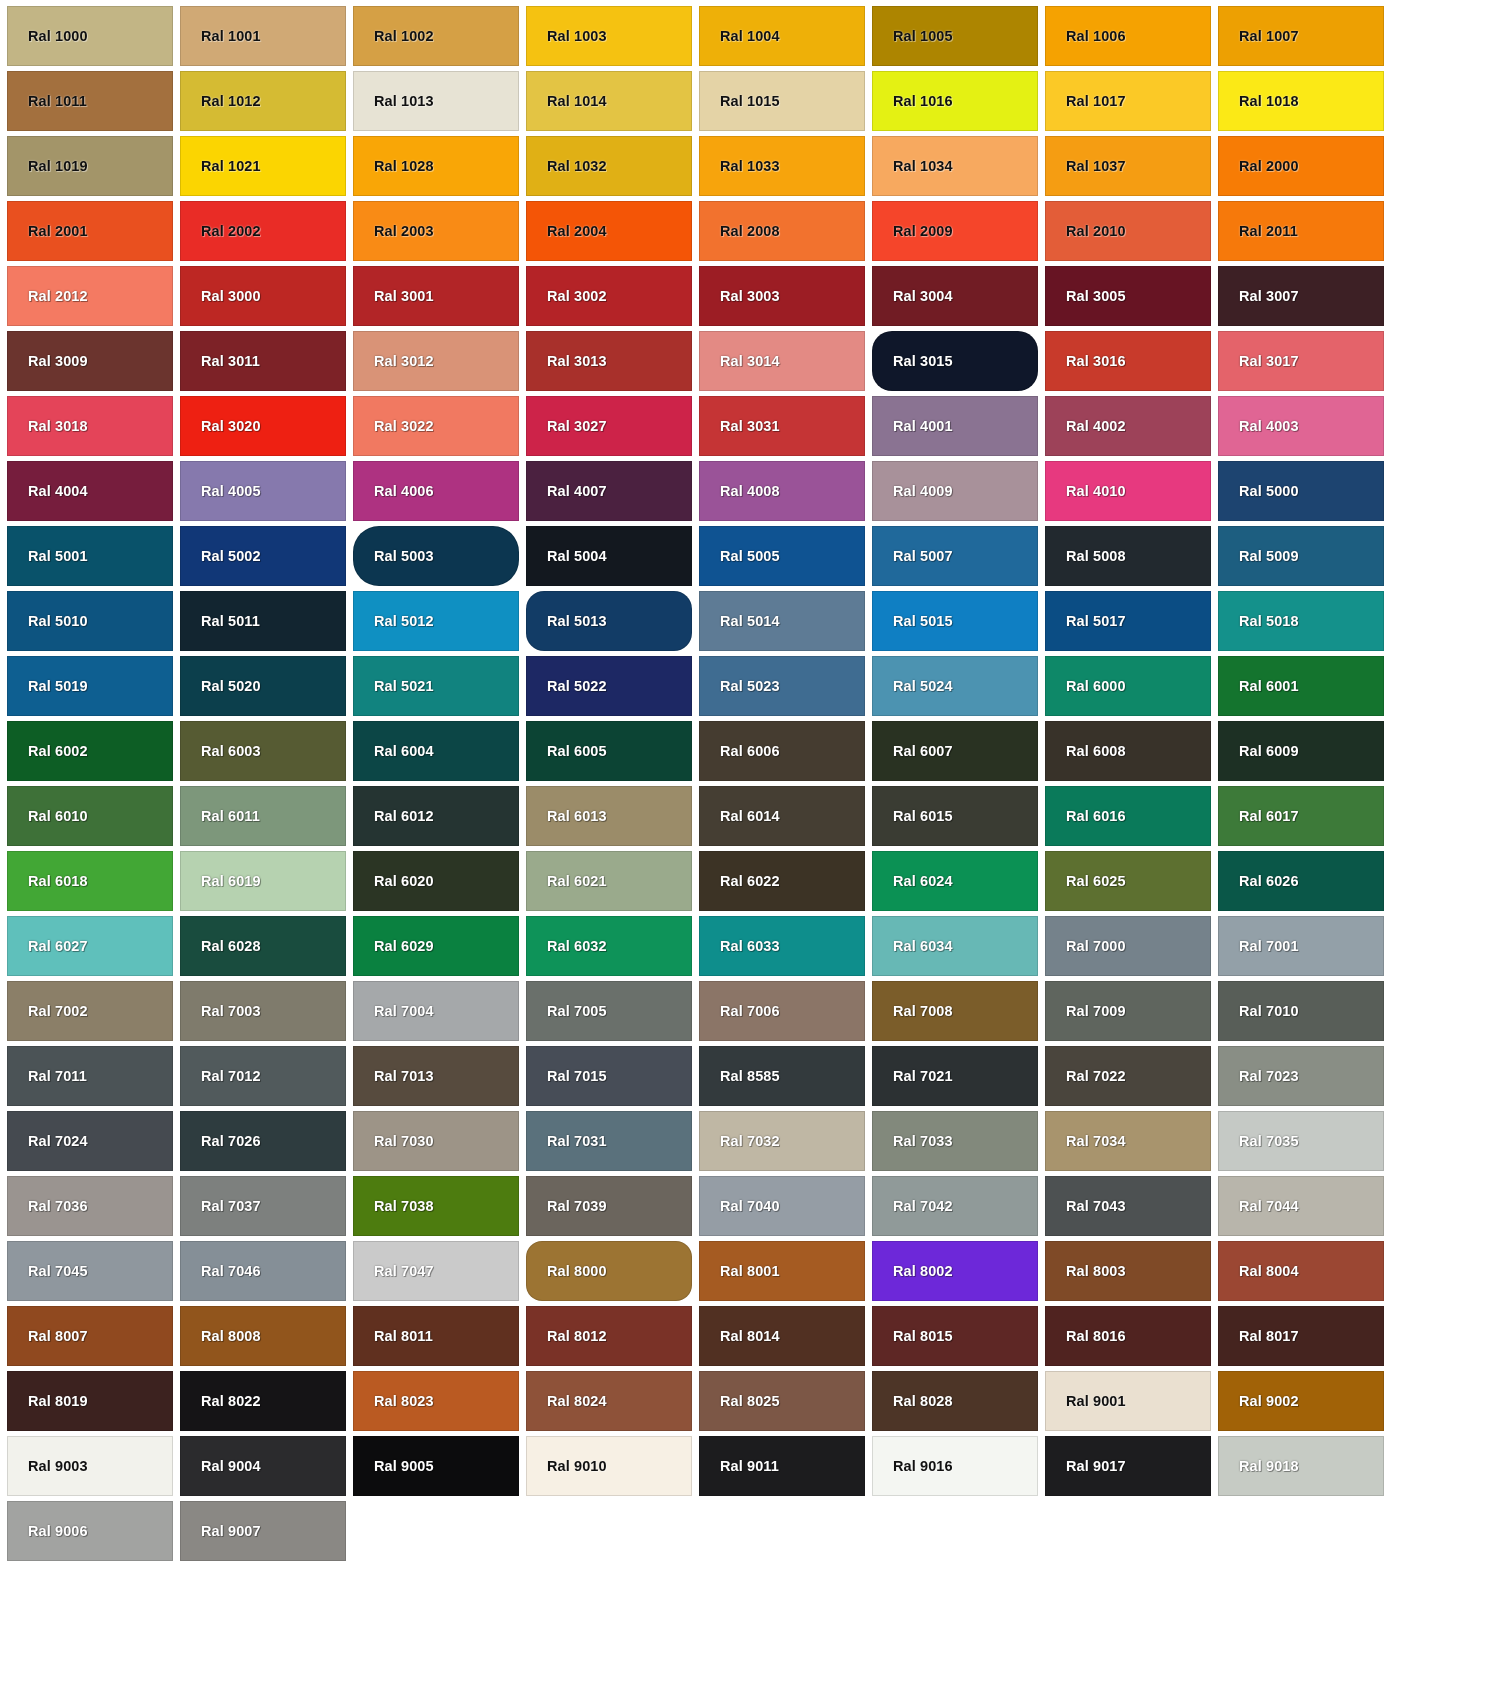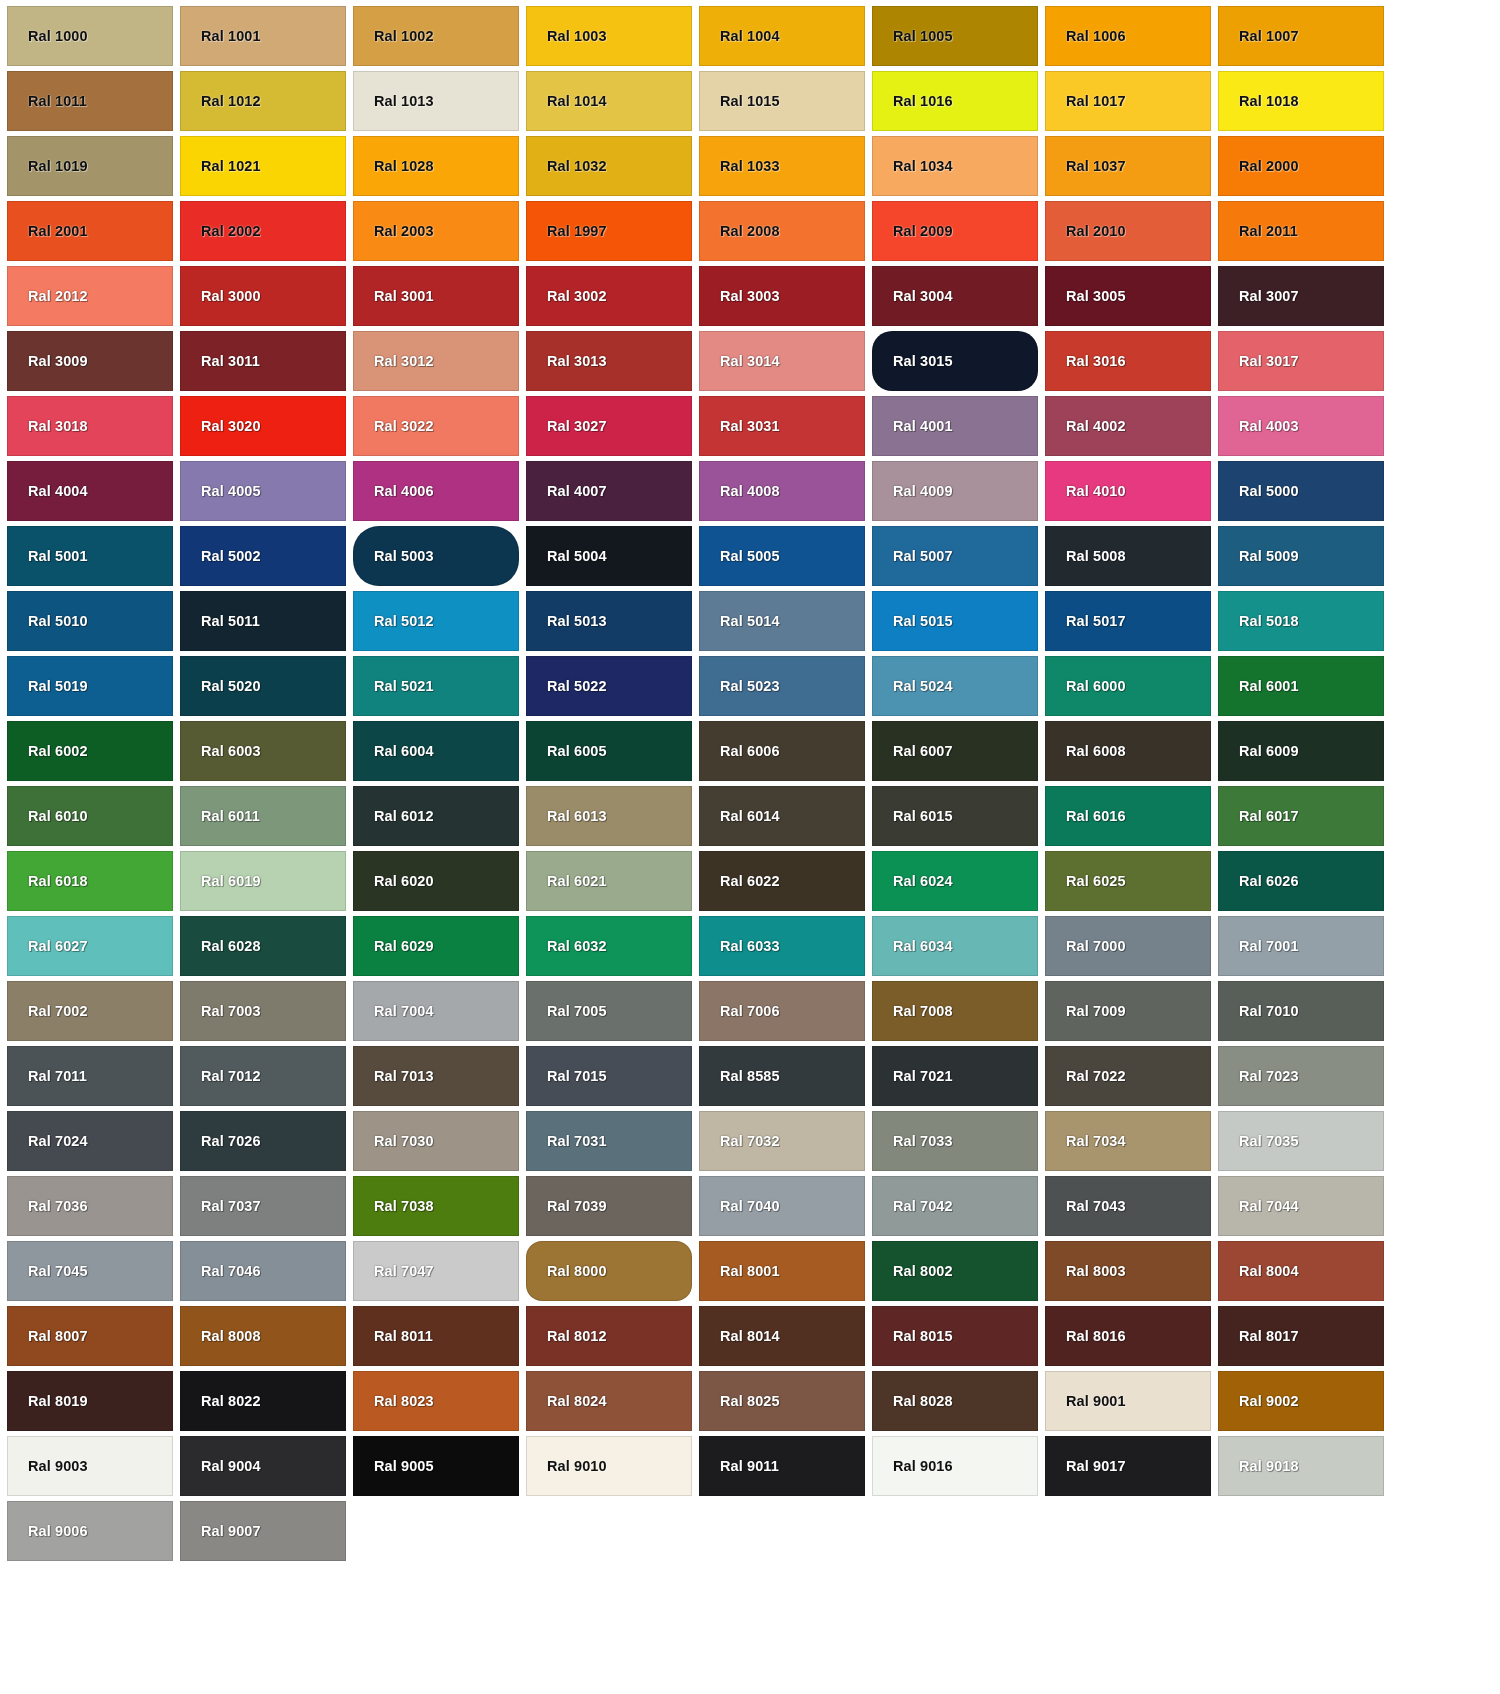--- a/index.html
+++ b/index.html
@@ -129,21 +129,21 @@
     <div class="swatch dark-text" title="Ral 2001" style="background-color: rgb(233, 80, 31);">
       <span class="swatch-label">Ral 2001</span>
     </div>
     <div class="swatch dark-text" title="Ral 2002" style="background-color: rgb(233, 44, 38);">
       <span class="swatch-label">Ral 2002</span>
     </div>
     <div class="swatch dark-text" title="Ral 2003" style="background-color: rgb(249, 139, 21);">
       <span class="swatch-label">Ral 2003</span>
     </div>
     <div class="swatch dark-text" title="Ral 2004" style="background-color: rgb(244, 85, 6);">
-      <span class="swatch-label">Ral 1997</span>
+      <span class="swatch-label">Ral 2004</span>
     </div>
     <div class="swatch dark-text" title="Ral 2008" style="background-color: rgb(242, 114, 46);">
       <span class="swatch-label">Ral 2008</span>
     </div>
     <div class="swatch dark-text" title="Ral 2009" style="background-color: rgb(245, 69, 42);">
       <span class="swatch-label">Ral 2009</span>
     </div>
     <div class="swatch dark-text" title="Ral 2010" style="background-color: rgb(227, 93, 56);">
       <span class="swatch-label">Ral 2010</span>
     </div>
@@ -272,21 +272,21 @@
     </div>
     <div class="swatch light-text" title="Ral 5010" style="background-color: rgb(13, 84, 128);">
       <span class="swatch-label">Ral 5010</span>
     </div>
     <div class="swatch light-text" title="Ral 5011" style="background-color: rgb(18, 37, 48);">
       <span class="swatch-label">Ral 5011</span>
     </div>
     <div class="swatch light-text" title="Ral 5012" style="background-color: rgb(15, 144, 194);">
       <span class="swatch-label">Ral 5012</span>
     </div>
-    <div class="swatch light-text" title="Ral 5013" style="background-color: rgb(18, 60, 102);">
+    <div class="swatch light-text" title="Ral 5013" style="background-color: rgb(18, 60, 102); border-radius: 18px;">
       <span class="swatch-label">Ral 5013</span>
     </div>
     <div class="swatch light-text" title="Ral 5014" style="background-color: rgb(94, 123, 149);">
       <span class="swatch-label">Ral 5014</span>
     </div>
     <div class="swatch light-text" title="Ral 5015" style="background-color: rgb(15, 127, 195);">
       <span class="swatch-label">Ral 5015</span>
     </div>
     <div class="swatch light-text" title="Ral 5017" style="background-color: rgb(11, 77, 132);">
       <span class="swatch-label">Ral 5017</span>
@@ -518,21 +518,21 @@
     </div>
     <div class="swatch light-text" title="Ral 7047" style="background-color: rgb(202, 202, 202);">
       <span class="swatch-label">Ral 7047</span>
     </div>
     <div class="swatch light-text" title="Ral 8000" style="background-color: rgb(156, 116, 51); border-radius: 16px;">
       <span class="swatch-label">Ral 8000</span>
     </div>
     <div class="swatch light-text" title="Ral 8001" style="background-color: rgb(165, 91, 34);">
       <span class="swatch-label">Ral 8001</span>
     </div>
-    <div class="swatch light-text" title="Ral 8002" style="background-color: #14532d;">
+    <div class="swatch light-text" title="Ral 8002" style="background-color: #6d28d9;">
       <span class="swatch-label">Ral 8002</span>
     </div>
     <div class="swatch light-text" title="Ral 8003" style="background-color: rgb(127, 74, 39);">
       <span class="swatch-label">Ral 8003</span>
     </div>
     <div class="swatch light-text" title="Ral 8004" style="background-color: rgb(155, 71, 51);">
       <span class="swatch-label">Ral 8004</span>
     </div>
     <div class="swatch light-text" title="Ral 8007" style="background-color: rgb(144, 73, 31);">
       <span class="swatch-label">Ral 8007</span>

